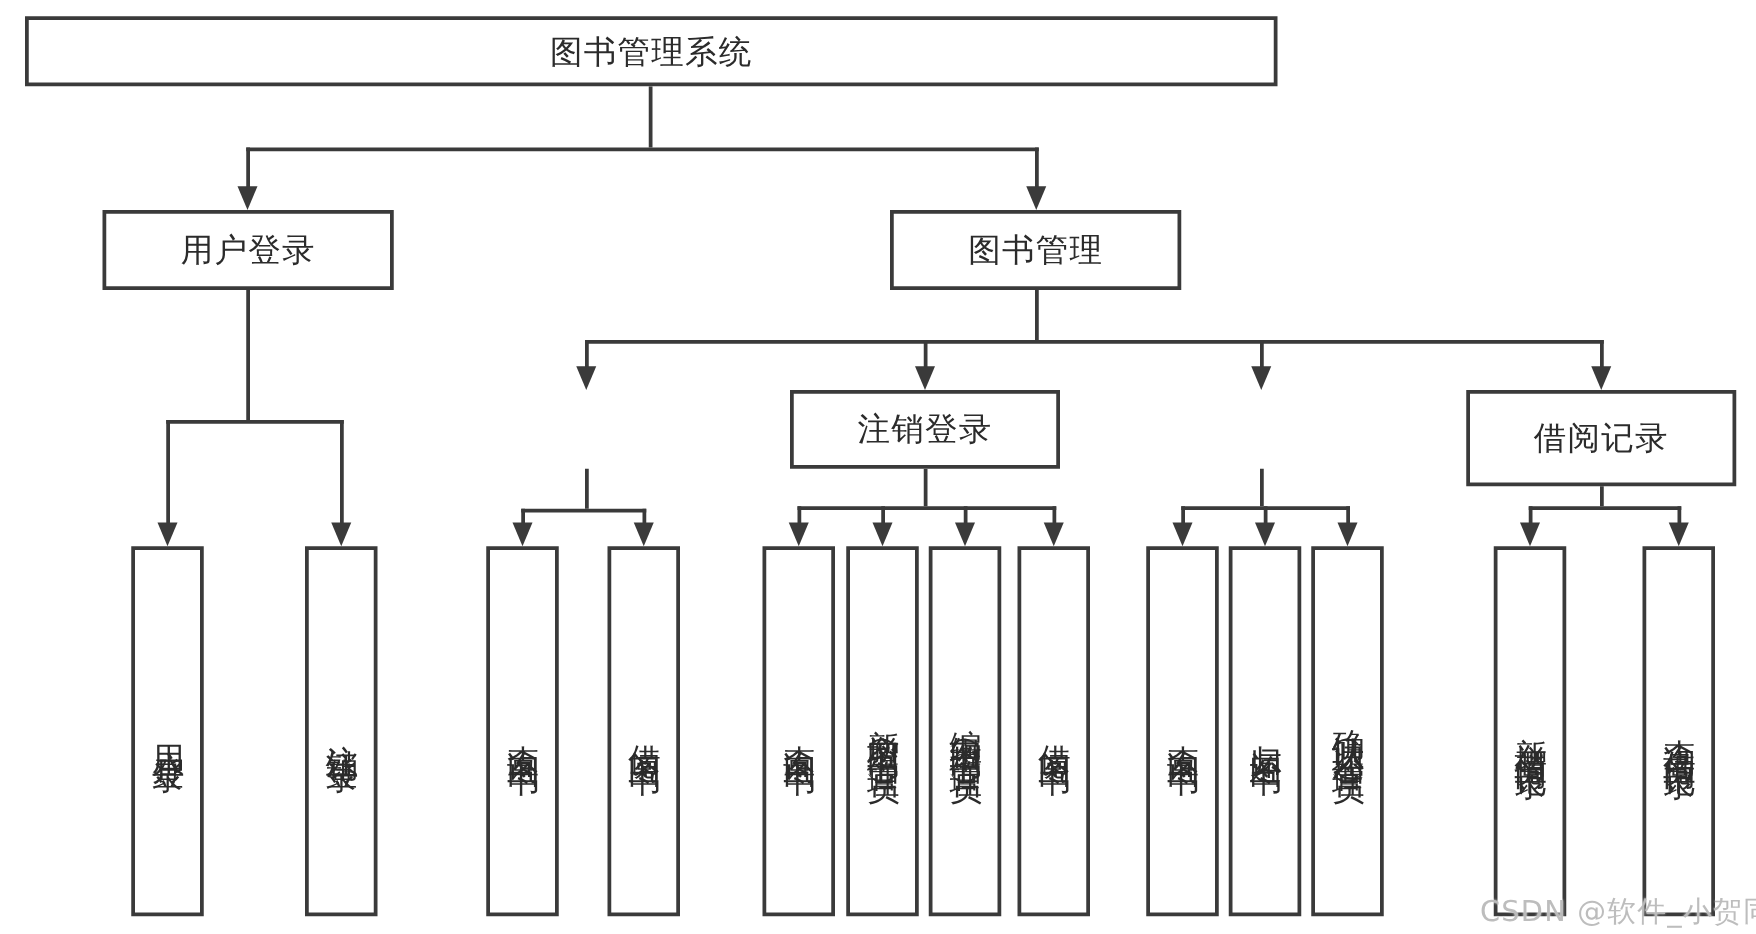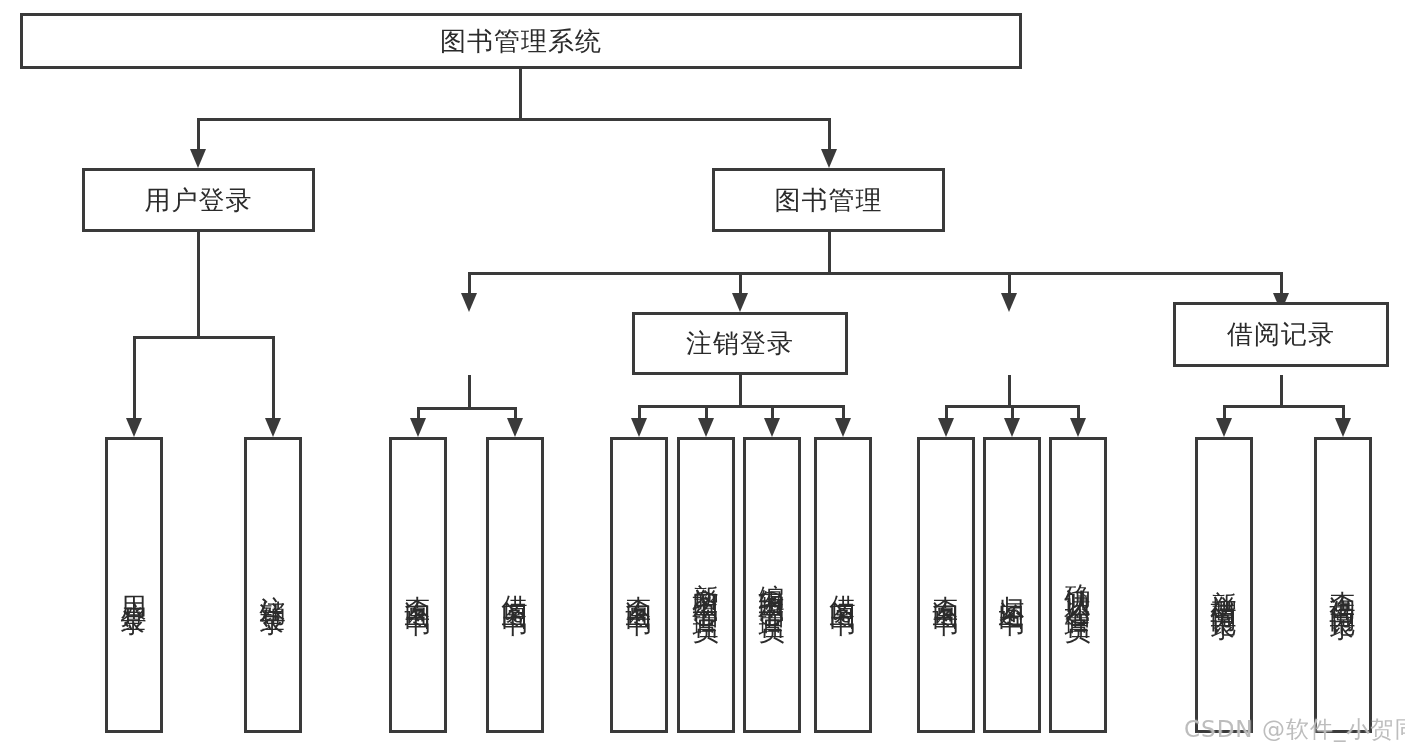--- a/index.html
+++ b/index.html
@@ -136,21 +136,21 @@
   <div class="box box-h" style="left:82px;top:168px;width:233px;height:64px;">
     <span>用户登录</span>
   </div>
   <div class="box box-h" style="left:712px;top:168px;width:233px;height:64px;">
     <span>图书管理</span>
   </div>
 
   <div class="box box-h" style="left:632px;top:312px;width:216px;height:63px;">
     <span>注销登录</span>
   </div>
-  <div class="box box-h" style="left:1173px;top:302px;width:216px;height:65px;">
+  <div class="box box-h" style="left:1173px;top:312px;width:216px;height:77px;">
     <span>借阅记录</span>
   </div>
 
   <div class="box box-v" style="left:105px;top:437px;width:58px;height:296px;">
     <span>用户登录</span>
   </div>
   <div class="box box-v" style="left:244px;top:437px;width:58px;height:296px;">
     <span>注销登录</span>
   </div>
 

